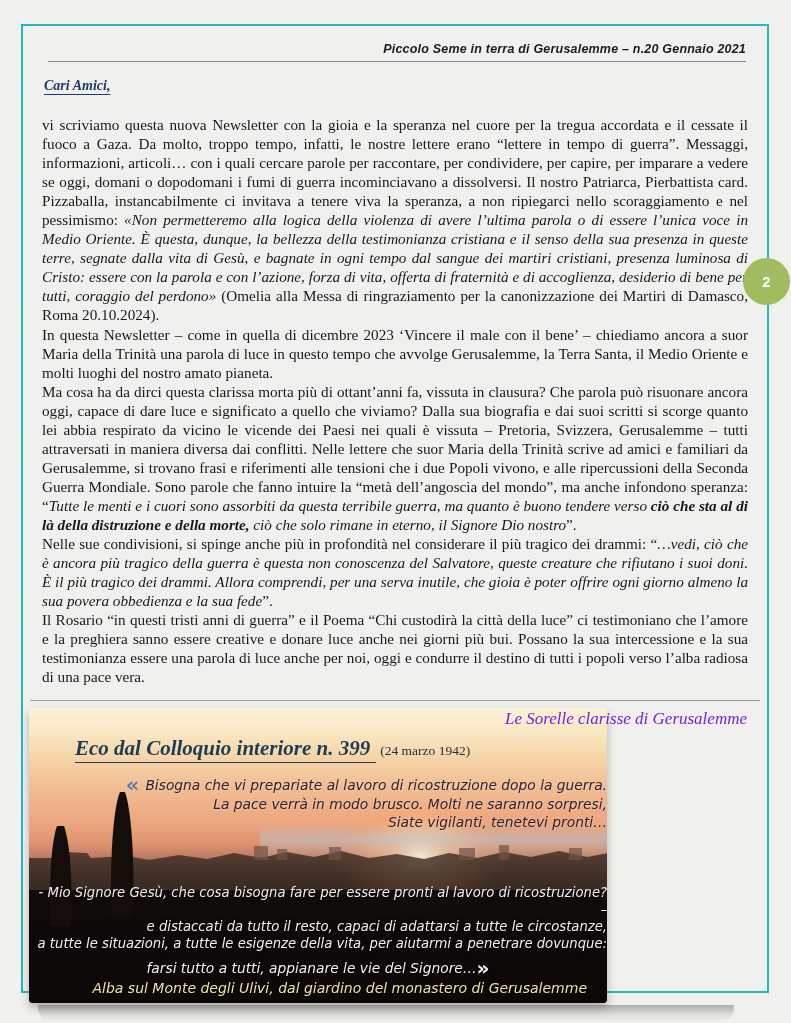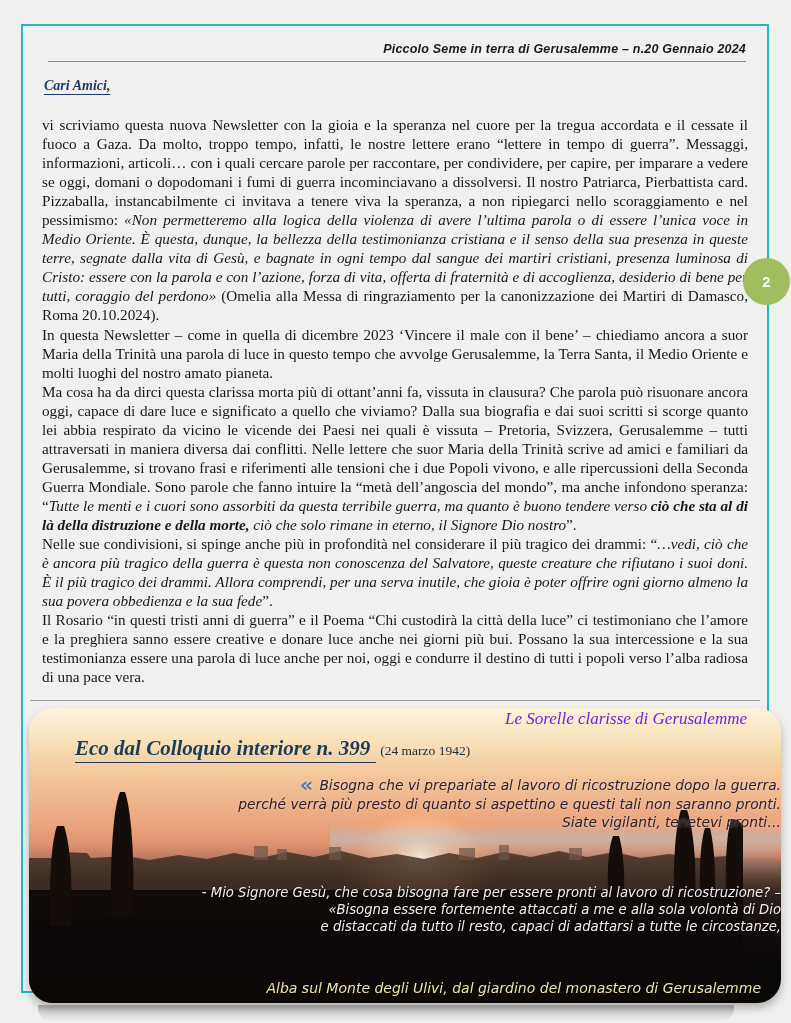--- a/index.html
+++ b/index.html
@@ -18,22 +18,22 @@
   .letter{position:absolute;top:115px;left:42px;width:706px;z-index:2;
          font-size:15.2px;line-height:19.05px;color:#181818;text-align:justify;}
   .letter p{margin:0;}
   .letter .n{font-style:normal;font-weight:normal;}
   .letter .i{font-style:italic;}
   .letter .bi{font-style:italic;font-weight:bold;}
   .pre-photo-rule{position:absolute;top:700px;left:30px;width:730px;height:0;
          border-top:1px solid #9b9b99;z-index:1;}
   .signature{position:absolute;top:709px;right:44px;z-index:4;
          font-style:italic;font-size:17px;color:#6d28d9;}
-  .photo-box{position:absolute;left:29px;top:708px;width:752px;height:295px;
-         border-radius:24px;overflow:hidden;z-index:3;
+  .photo-box{position:absolute;left:29px;top:708px;width:578px;height:295px;
+         border-radius:4px;overflow:hidden;z-index:3;
          background:linear-gradient(180deg,
            #fcf3da 0%, #f9e6c0 9%, #f6d4a8 17%, #f2c296 25%, #efb189 33%,
            #eaa47d 40%, #dd9270 46%, #c37f66 50%, #8f6b5d 53%, #553c32 58%,
            #281c17 65%, #120d0c 75%, #0b0808 88%, #0a0807 100%);
          box-shadow:0 5px 8px rgba(60,60,60,.35);}
   .sun{position:absolute;left:311px;top:92px;width:160px;height:110px;
          background:radial-gradient(ellipse at center, rgba(255,248,230,.95) 0%,
            rgba(255,215,170,.6) 25%, rgba(250,170,110,.3) 55%, rgba(250,170,110,0) 75%);}
   .haze{position:absolute;right:0;top:116px;width:60%;height:36px;
          background:linear-gradient(180deg, rgba(186,198,208,0) 0%,
@@ -67,21 +67,21 @@
   .reflection{position:absolute;left:38px;top:1005px;width:696px;height:17px;z-index:2;
          border-radius:0 0 14px 14px;
          background:linear-gradient(180deg, rgba(120,120,118,.55) 0%,
            rgba(160,160,158,.25) 55%, rgba(240,240,238,0) 100%);}
 </style>
 </head>
 <body>
 
 <div class="frame"></div>
 
-<div class="header-text">Piccolo Seme in terra di Gerusalemme – n.20 Gennaio 2024</div>
+<div class="header-text">Piccolo Seme in terra di Gerusalemme – n.20 Gennaio 2021</div>
 <div class="header-rule"></div>
 
 <h1 class="salutation">Cari Amici,</h1>
 
 <div class="letter" id="letter-body">
     <p><span class="n">vi scriviamo questa nuova Newsletter con la gioia e la speranza nel cuore per la tregua accordata e il cessate il fuoco a Gaza. Da molto, troppo tempo, infatti, le nostre lettere erano “lettere in tempo di guerra”. Messaggi, informazioni, articoli… con i quali cercare parole per raccontare, per condividere, per capire, per imparare a vedere se oggi, domani o dopodomani i fumi di guerra incominciavano a dissolversi. Il nostro Patriarca, Pierbattista card. Pizzaballa, instancabilmente ci invitava a tenere viva la speranza, a non ripiegarci nello scoraggiamento e nel pessimismo: </span><span class="i">«Non permetteremo alla logica della violenza di avere l’ultima parola o di essere l’unica voce in Medio Oriente. È questa, dunque, la bellezza della testimonianza cristiana e il senso della sua presenza in queste terre, segnate dalla vita di Gesù, e bagnate in ogni tempo dal sangue dei martiri cristiani, presenza luminosa di Cristo: essere con la parola e con l’azione, forza di vita, offerta di fraternità e di accoglienza, desiderio di bene per tutti, coraggio del perdono»</span><span class="n"> (Omelia alla Messa di ringraziamento per la canonizzazione dei Martiri di Damasco, Roma 20.10.2024).</span></p>
     <p><span class="n">In questa Newsletter – come in quella di dicembre 2023 ‘Vincere il male con il bene’ – chiediamo ancora a suor Maria della Trinità una parola di luce in questo tempo che avvolge Gerusalemme, la Terra Santa, il Medio Oriente e molti luoghi del nostro amato pianeta.</span></p>
     <p><span class="n">Ma cosa ha da dirci questa clarissa morta più di ottant’anni fa, vissuta in clausura? Che parola può risuonare ancora oggi, capace di dare luce e significato a quello che viviamo? Dalla sua biografia e dai suoi scritti si scorge quanto lei abbia respirato da vicino le vicende dei Paesi nei quali è vissuta – Pretoria, Svizzera, Gerusalemme – tutti attraversati in maniera diversa dai conflitti. Nelle lettere che suor Maria della Trinità scrive ad amici e familiari da Gerusalemme, si trovano frasi e riferimenti alle tensioni che i due Popoli vivono, e alle ripercussioni della Seconda Guerra Mondiale. Sono parole che fanno intuire la “metà dell’angoscia del mondo”, ma anche infondono speranza: “</span><span class="i">Tutte le menti e i cuori sono assorbiti da questa terribile guerra, ma quanto è buono tendere verso </span><span class="bi">ciò che sta al di là della distruzione e della morte,</span><span class="i"> ciò che solo rimane in eterno, il Signore Dio nostro</span><span class="n">”.</span></p>
     <p><span class="n">Nelle sue condivisioni, si spinge anche più in profondità nel considerare il più tragico dei drammi: “</span><span class="i">…vedi, ciò che è ancora più tragico della guerra è questa non conoscenza del Salvatore, queste creature che rifiutano i suoi doni. È il più tragico dei drammi. Allora comprendi, per una serva inutile, che gioia è poter offrire ogni giorno almeno la sua povera obbedienza e la sua fede</span><span class="n">”.</span></p>
     <p><span class="n">Il Rosario “in questi tristi anni di guerra” e il Poema “Chi custodirà la città della luce” ci testimoniano che l’amore e la preghiera sanno essere creative e donare luce anche nei giorni più bui. Possano la sua intercessione e la sua testimonianza essere una parola di luce anche per noi, oggi  e condurre il destino di tutti i popoli verso l’alba radiosa di una pace vera.</span></p>
@@ -116,28 +116,29 @@
       <path d="M702,112 C698,124 696,152 697,186 L714,186 L714,118 C710,112 706,110 702,112 Z"></path>
     </g>
   </svg>
 
   <div class="echo-heading">
     <span class="echo-title">Eco dal Colloquio interiore n. 399</span><span class="echo-date">(24 marzo 1942)</span>
   </div>
 
   <div class="quote1" id="quote1">
       <div><span class="gmark">«</span>Bisogna che vi prepariate al lavoro di ricostruzione dopo la guerra.</div>
-      <div>perché verrà più presto di quanto si aspettino e questi tali non saranno pronti.</div>
+      <div>La pace verrà in modo brusco. Molti ne saranno sorpresi,</div>
       <div>Siate vigilanti, tenetevi pronti…</div>
     </div>
   <div class="quote2" id="quote2">
       <div>- Mio Signore Gesù, che cosa bisogna fare per essere pronti al lavoro di ricostruzione? –</div>
-      <div>«Bisogna essere fortemente attaccati a me e alla sola volontà di Dio</div>
       <div>e distaccati da tutto il resto, capaci di adattarsi a tutte le circostanze,</div>
+      <div>a tutte le situazioni, a tutte le esigenze della vita, per aiutarmi a penetrare dovunque:</div>
     </div>
+  <div class="closing-line" id="closing-line">farsi tutto a tutti, appianare le vie del Signore…<span class="gmark">»</span></div>
 
   <div class="photo-caption">Alba sul Monte degli Ulivi, dal giardino del monastero di Gerusalemme</div>
 </div>
 
 <div class="page-num">
   <span>2</span>
 </div>
 
 <div class="reflection"></div>
 

